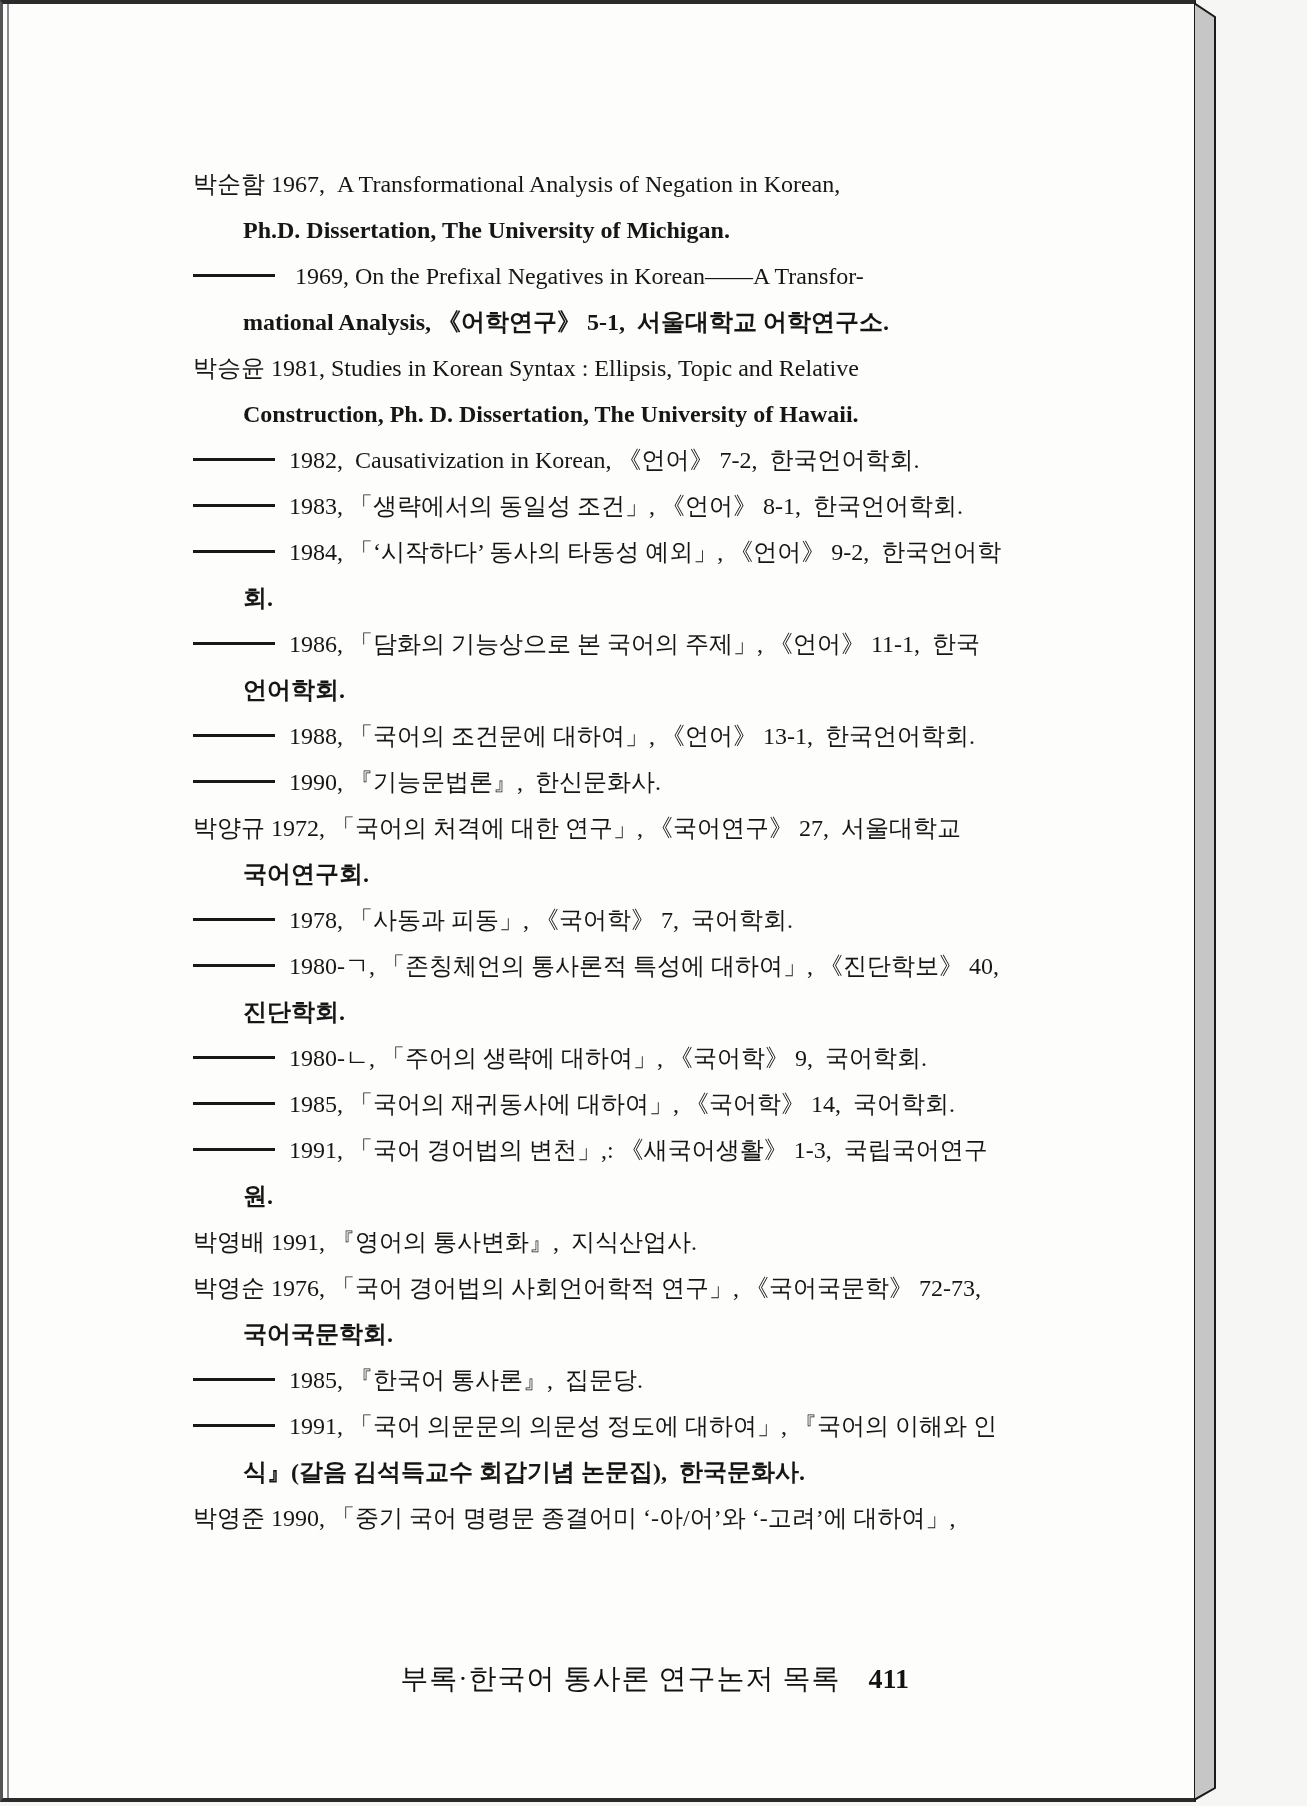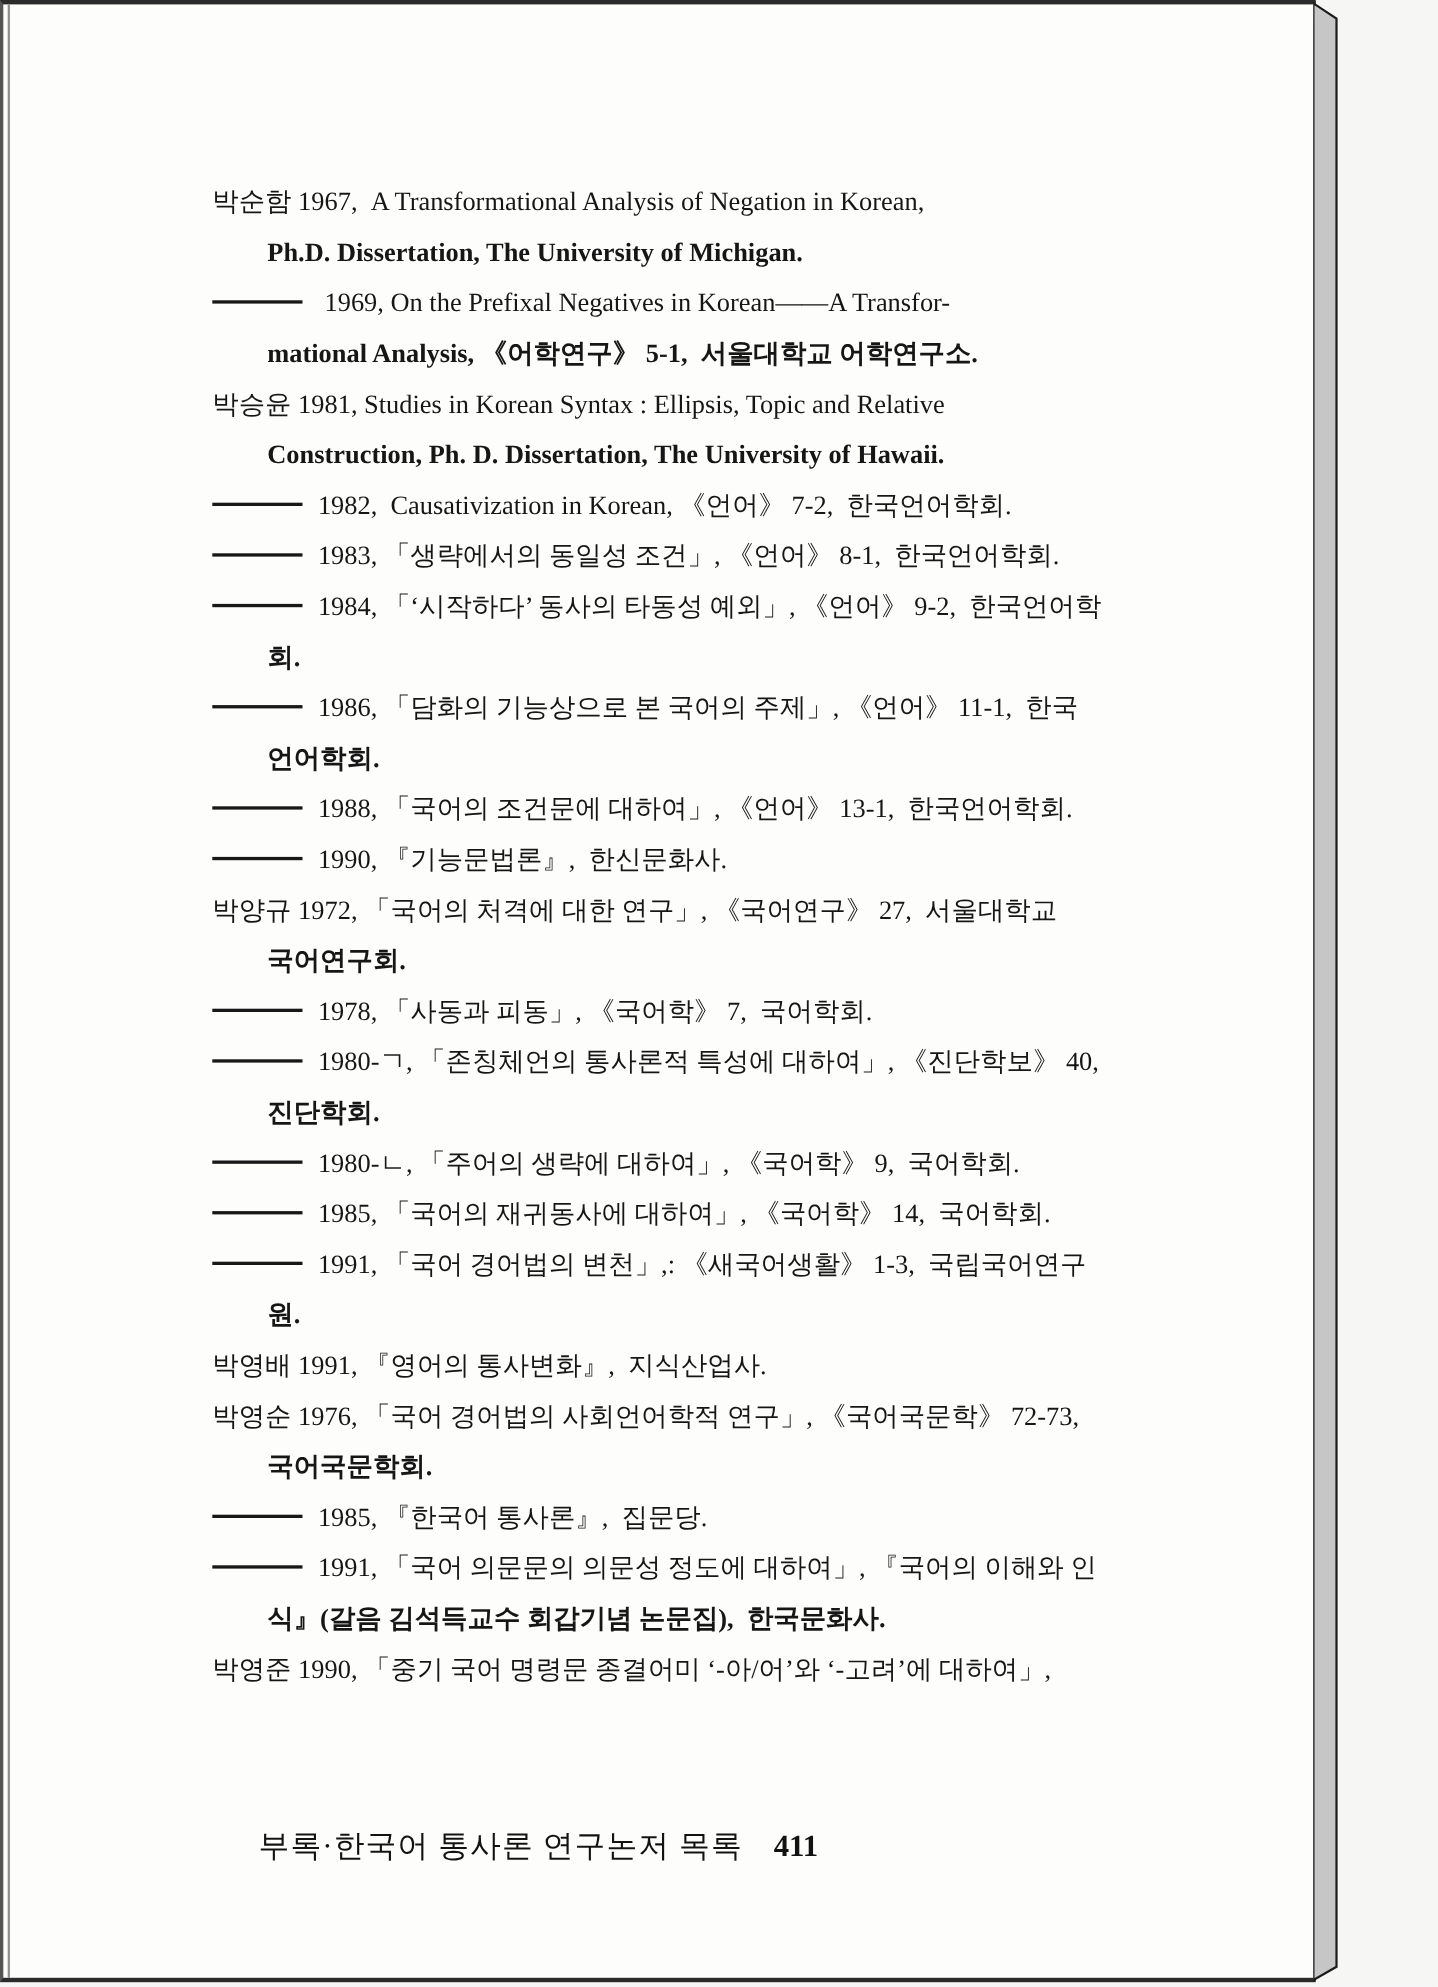--- a/index.html
+++ b/index.html
@@ -66,21 +66,21 @@
     background: #181818;
     vertical-align: middle;
     margin-right: 14px;
     margin-top: -6px;
   }
   .footer {
     position: absolute;
     left: 190px;
     top: 1606px;
     width: 716px;
-    text-align: left;
+    text-align: right;
     font-size: 28px;
     line-height: 46px;
     color: #121212;
     white-space: pre;
   }
   .footer .label { font-weight: 500; letter-spacing: 1px; }
   .footer .pagenum { font-weight: 700; margin-left: 28px; font-family: "Liberation Serif", "DejaVu Serif", serif; }
 </style>
 </head>
 <body>

